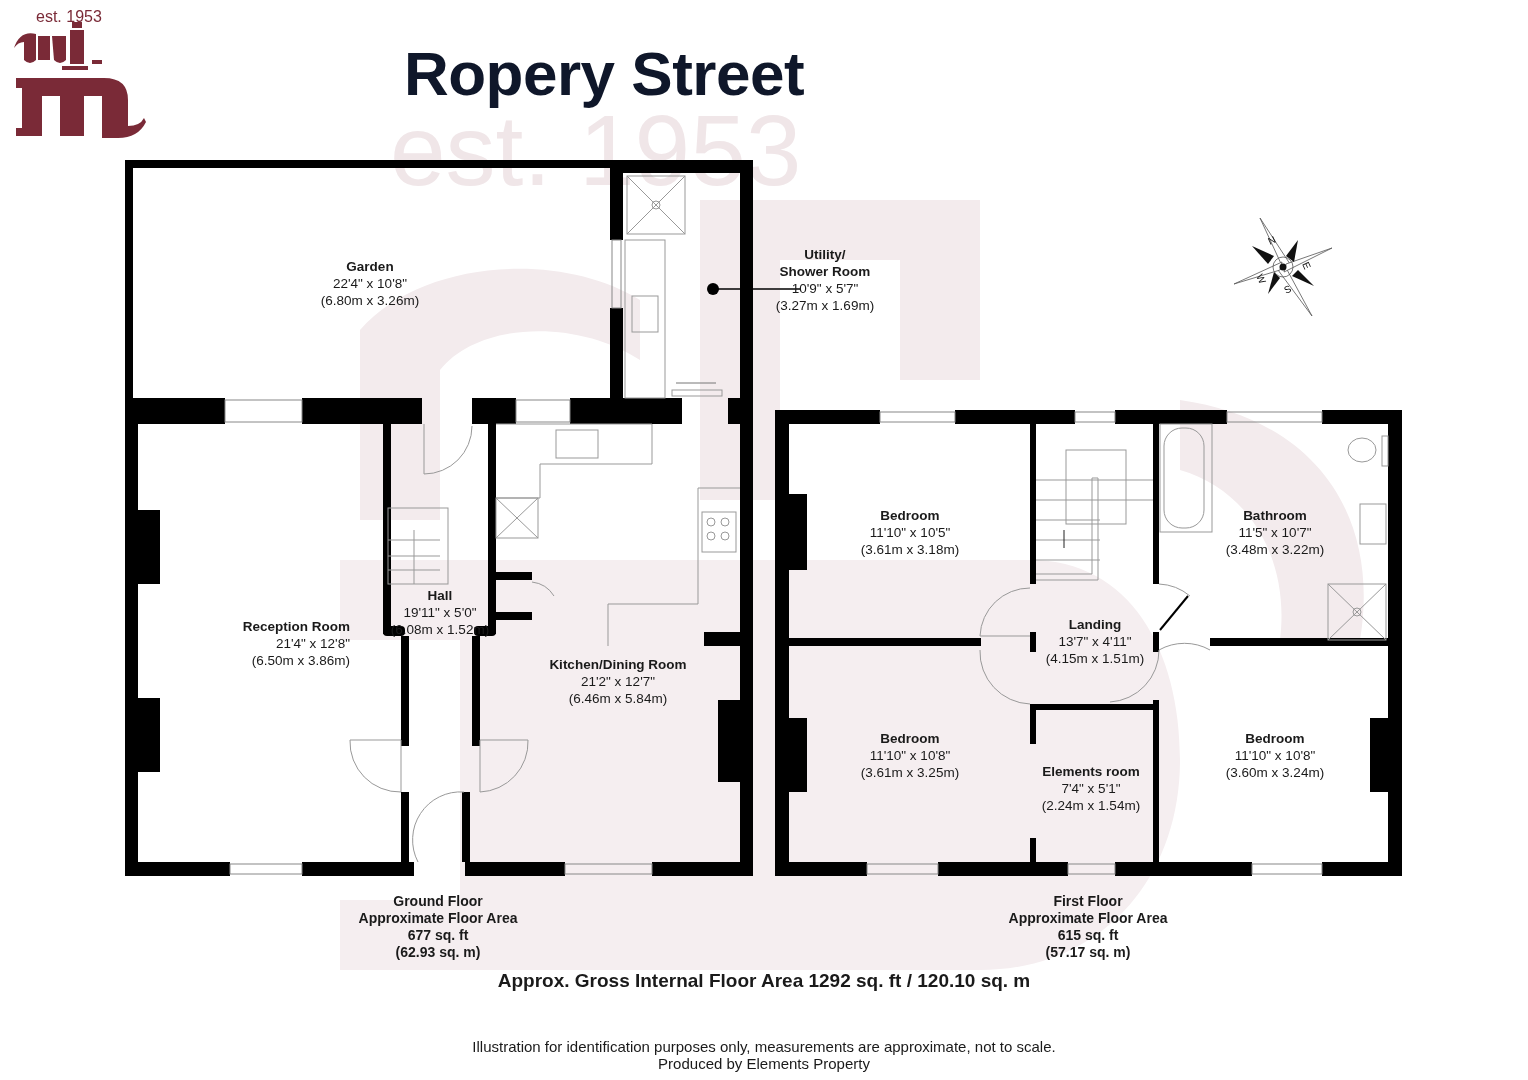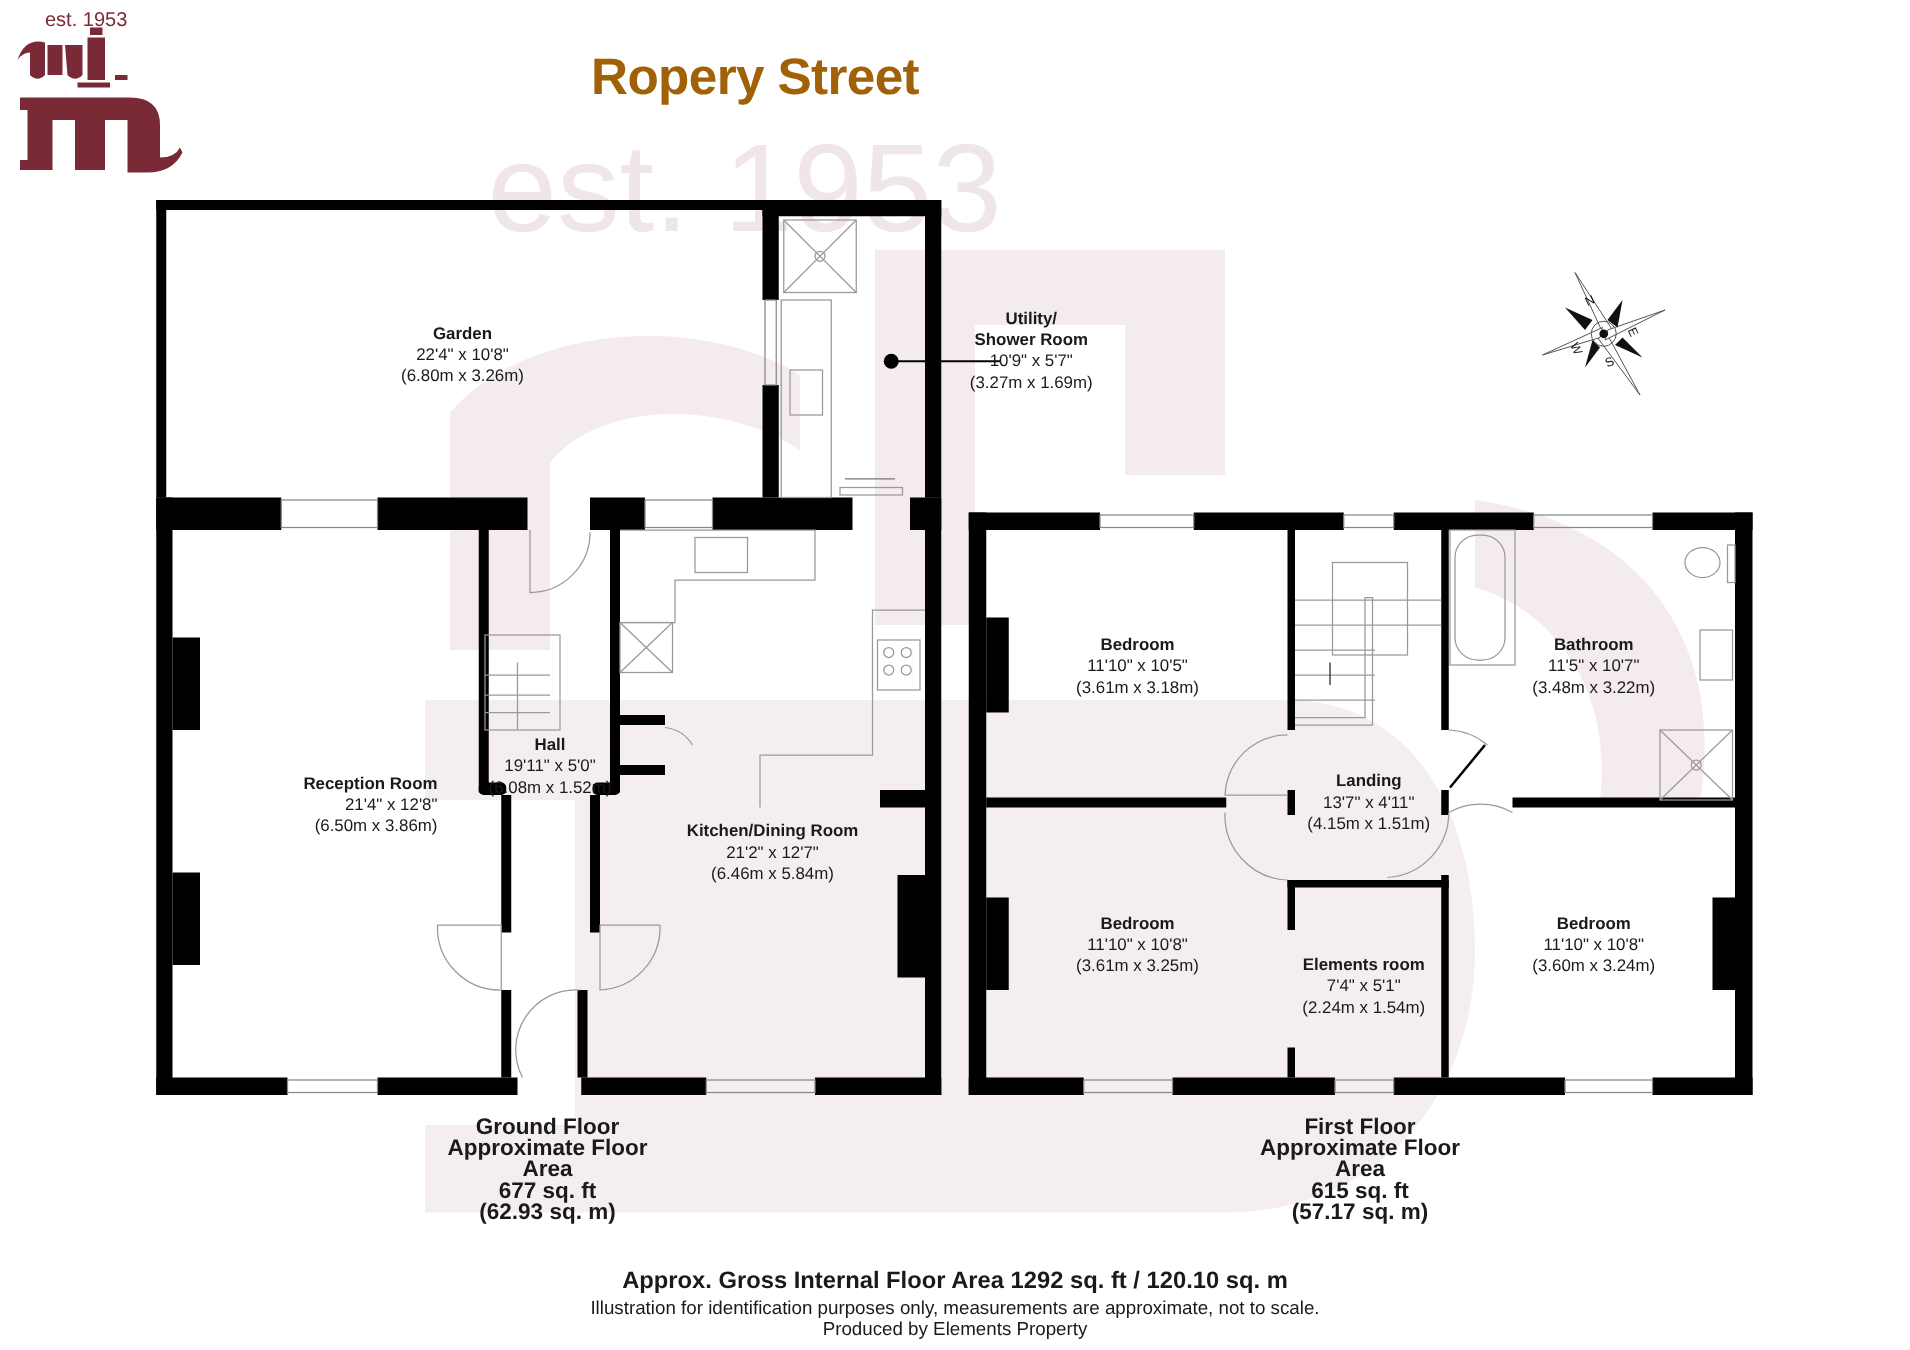--- a/index.html
+++ b/index.html
@@ -1,25 +1,25 @@
 <!DOCTYPE html>
 <html><head>
 <meta charset="utf-8">
 <style>
   html, body { margin:0; padding:0; }
   body { width:1528px; height:1080px; background:#ffffff; position:relative; overflow:hidden;
          font-family:"Liberation Sans", sans-serif; color:#1a1a1a; }
   .watermark { position:absolute; left:0; top:0; width:1528px; height:1080px; pointer-events:none; }
   .logo { position:absolute; left:10px; top:8px; width:140px; height:135px; }
   .logo-est { position:absolute; left:26px; top:0; font-size:16px; color:#7a2a37; font-family:"Liberation Sans", sans-serif; }
-  .title { position:absolute; left:0; width:1208px; top:38px; text-align:center; font-size:41px; font-weight:bold; letter-spacing:-0.5px; color:#a16207; }
+  .title { position:absolute; left:0; width:1208px; top:38px; text-align:center; font-size:62px; font-weight:bold; letter-spacing:-0.5px; color:#0f172a; }
   .plan { position:absolute; left:0; top:0; width:1528px; height:1080px; }
   .label { position:absolute; text-align:center; font-size:13.5px; line-height:17px; color:#1a1a1a; }
   .label .name { font-weight:bold; }
-  .floor-label { position:absolute; text-align:center; font-size:18px; font-weight:bold; line-height:17px; }
+  .floor-label { position:absolute; text-align:center; font-size:14px; font-weight:bold; line-height:17px; }
   .footer { position:absolute; left:0; width:1528px; text-align:center; }
   .compass { position:absolute; left:1228px; top:212px; width:110px; height:110px; }
 </style>
 </head>
 <body>
 
 <svg class="watermark" viewBox="0 0 1528 1080">
   <text x="390" y="185" font-size="100" fill="#f0e6e8" font-family="Liberation Sans, sans-serif">est. 1953</text>
   <path d="M360 330 C 420 260, 560 250, 640 300 L 640 360 C 580 320, 480 320, 440 370 L 440 520 L 360 520 Z" fill="#f3ebed"></path>
   <path d="M700 200 L 980 200 L 980 380 L 900 380 L 900 260 L 780 260 L 780 500 L 700 500 Z" fill="#f3ebed"></path>
@@ -286,15 +286,15 @@
   <div>677 sq. ft</div>
   <div>(62.93 sq. m)</div>
 </div>
 <div class="floor-label" style="left:988px; top:893px; width:200px;">
   <div>First Floor</div>
   <div>Approximate Floor Area</div>
   <div>615 sq. ft</div>
   <div>(57.17 sq. m)</div>
 </div>
 
-<div class="footer" style="top:1014px; font-size:19px; font-weight:bold;">Approx. Gross Internal Floor Area 1292 sq. ft / 120.10 sq. m</div>
+<div class="footer" style="top:970px; font-size:19px; font-weight:bold;">Approx. Gross Internal Floor Area 1292 sq. ft / 120.10 sq. m</div>
 <div class="footer" style="top:1038px; font-size:15px;">Illustration for identification purposes only, measurements are approximate, not to scale.</div>
 <div class="footer" style="top:1055px; font-size:15px;">Produced by Elements Property</div>
 
 </body></html>

